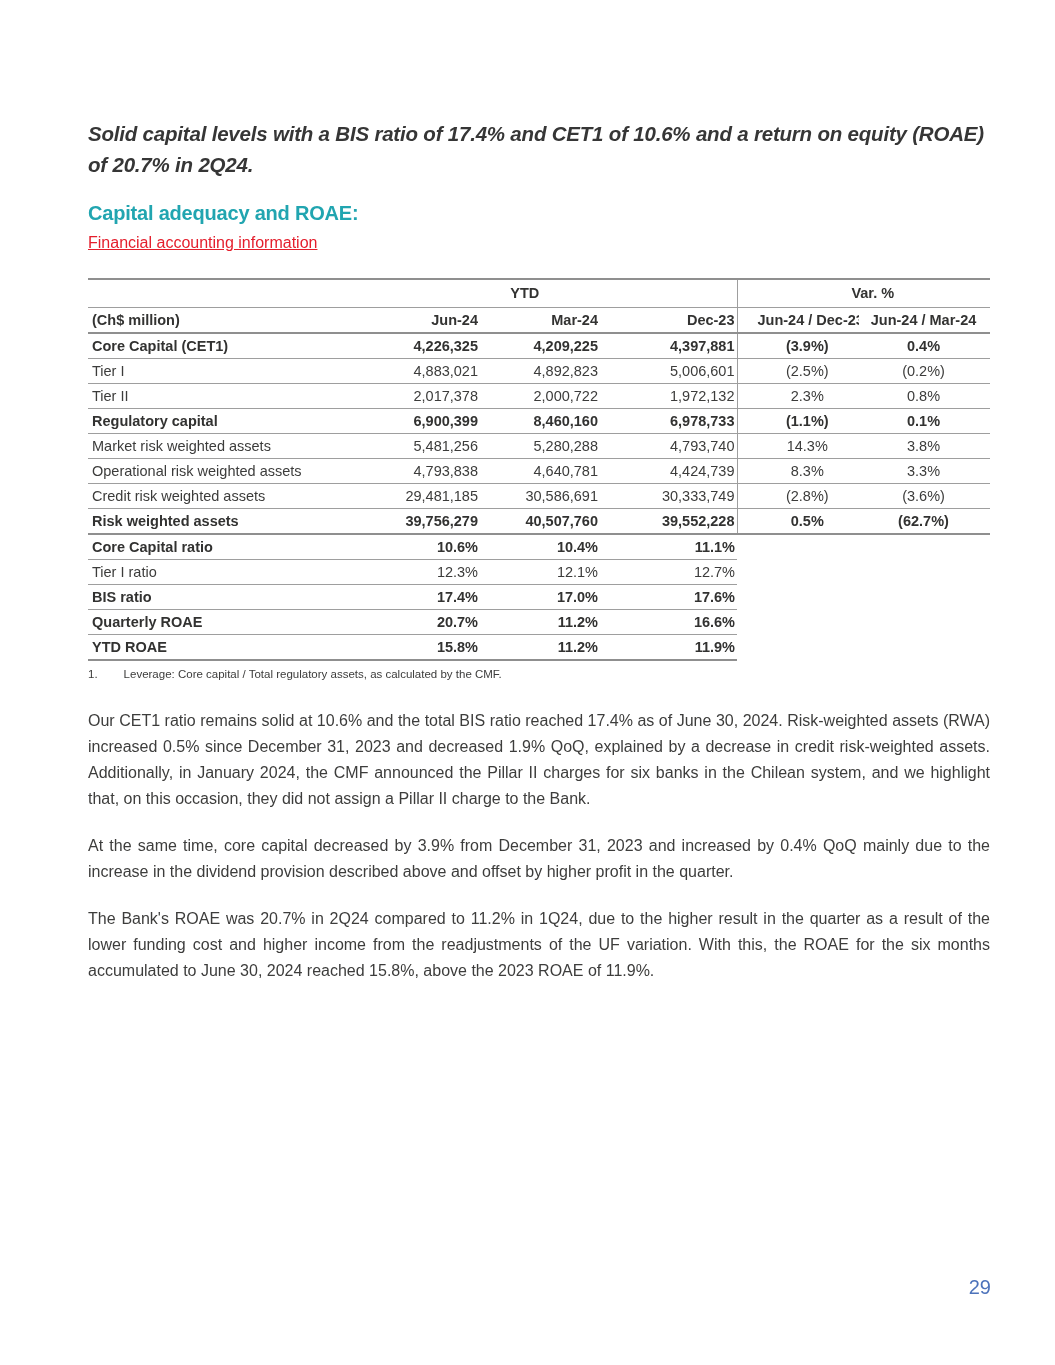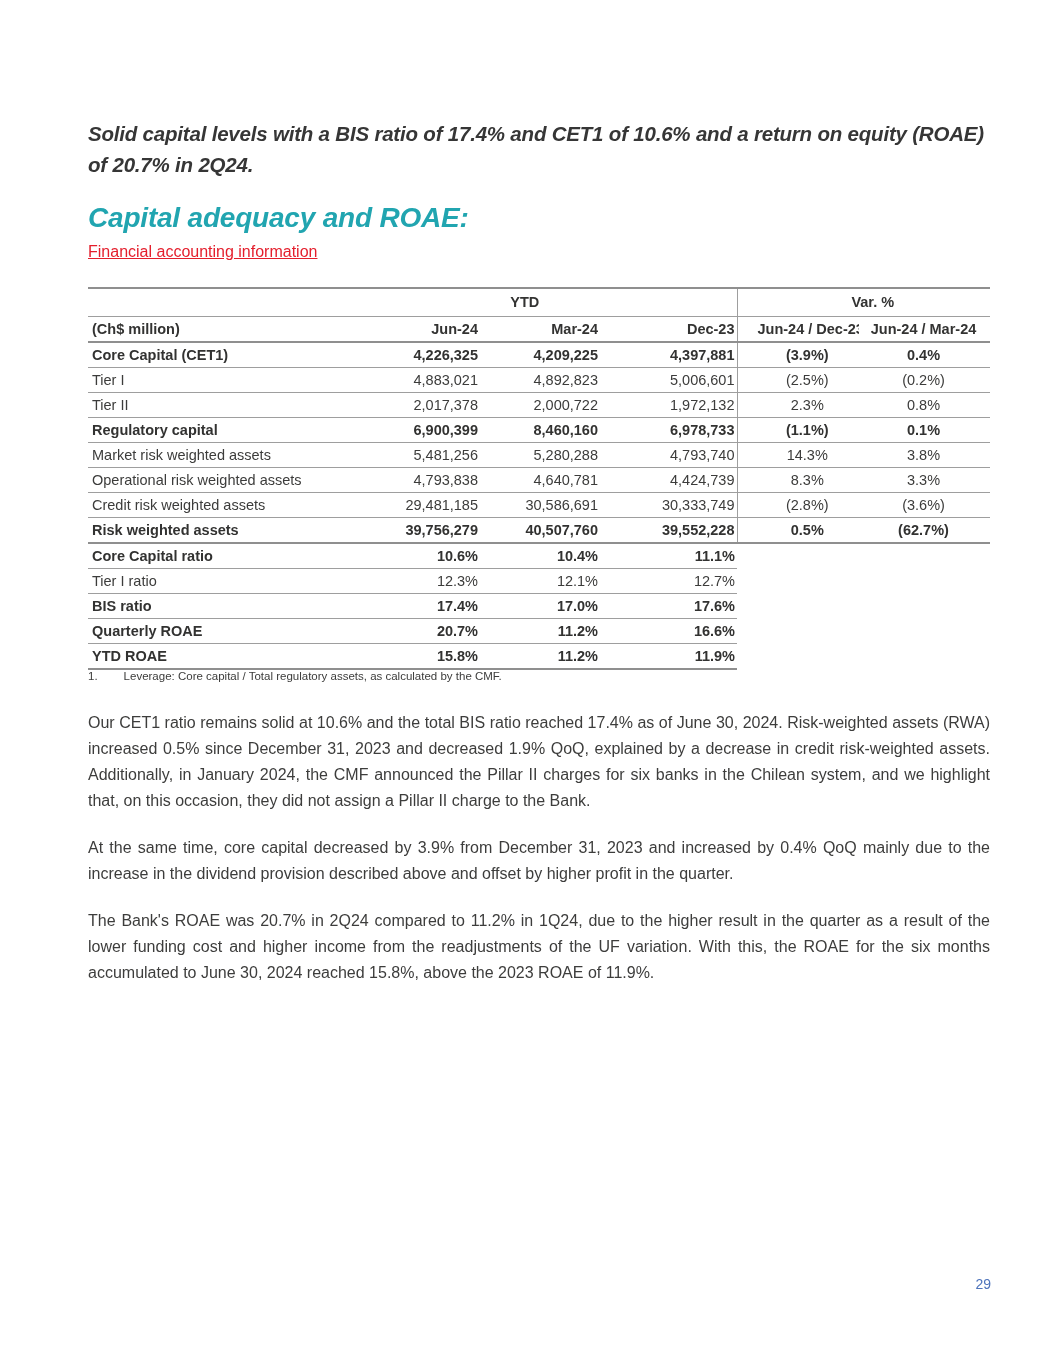--- a/index.html
+++ b/index.html
@@ -20,37 +20,37 @@
     font-size: 20.5px;
     line-height: 31px;
     font-weight: bold;
     font-style: italic;
     color: #363636;
     letter-spacing: -0.2px;
     margin-bottom: 22px;
     max-width: 905px;
   }
   .section-title {
-    font-size: 28px;
+    font-size: 20px;
     font-weight: bold;
     color: #21a5b0;
     letter-spacing: -0.2px;
     margin-bottom: 9px;
-    font-style: italic;
   }
   .section-subtitle {
     font-size: 16px;
     color: #e41e2c;
     margin-bottom: 26px;
     text-decoration: underline;
   }
   table.fin {
     border-collapse: collapse;
     table-layout: fixed;
     width: 902px;
+    margin-bottom: 7px;
   }
   table.fin td, table.fin th {
     font-size: 14.5px;
     line-height: 17px;
     padding: 3.5px 2px 3.5px 0;
     border-bottom: 1.5px solid #9e9e9e;
     font-weight: normal;
     color: #3c3c3b;
     white-space: nowrap;
     overflow: hidden;
@@ -84,21 +84,21 @@
     line-height: 26px;
     text-align: justify;
     max-width: 902px;
     margin-bottom: 21px;
     color: #3d3d3c;
   }
   .page-number {
     position: absolute;
     top: 1276px;
     right: 64px;
-    font-size: 14px;
+    font-size: 20px;
     color: #4d73bb;
   }
 </style>
 </head>
 <body>
 
 <div class="page">
 
   <h1 class="headline">Solid capital levels with a BIS ratio of 17.4% and CET1 of 10.6% and a return on equity (ROAE) of 20.7% in 2Q24.</h1>
 

